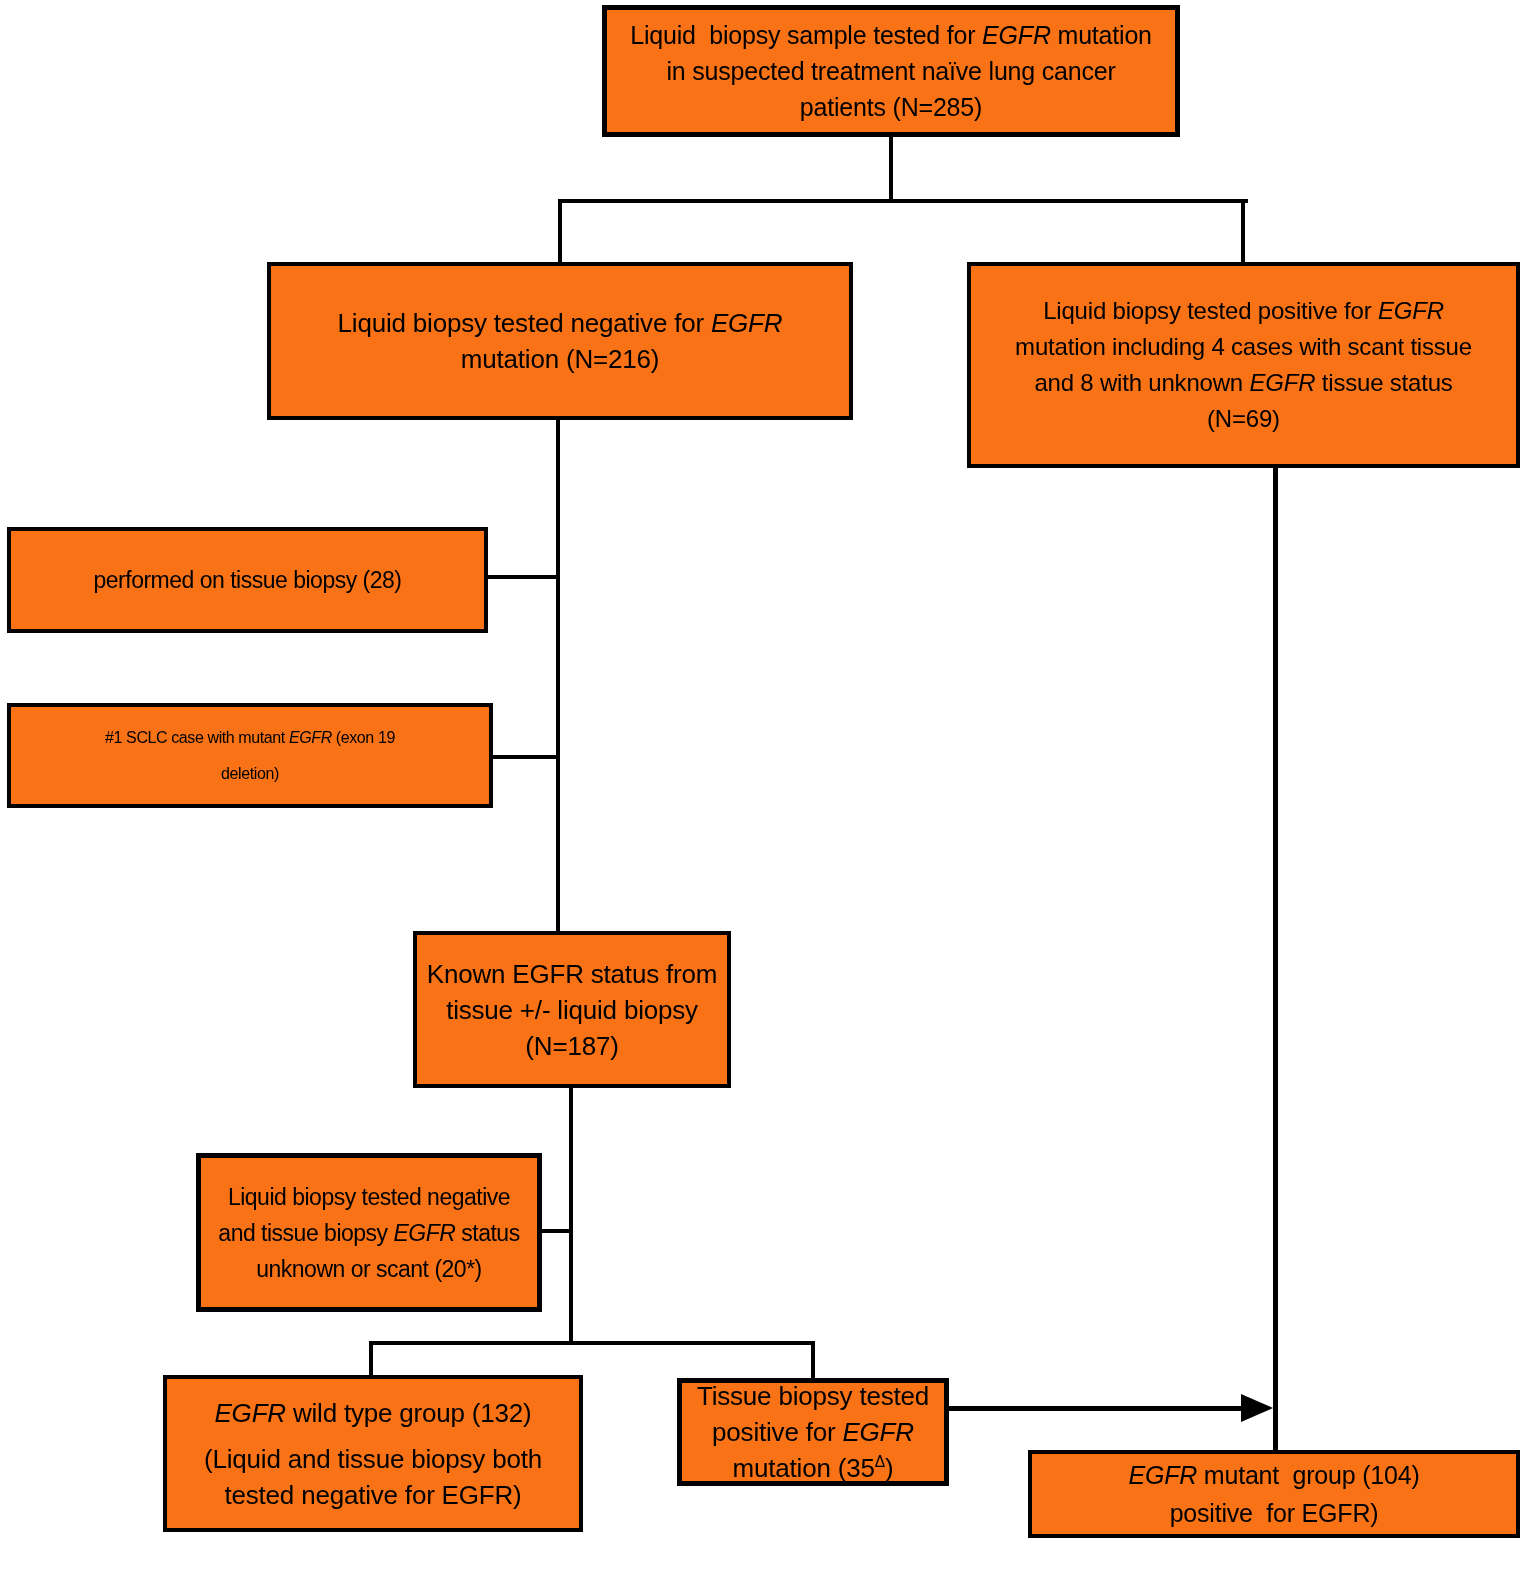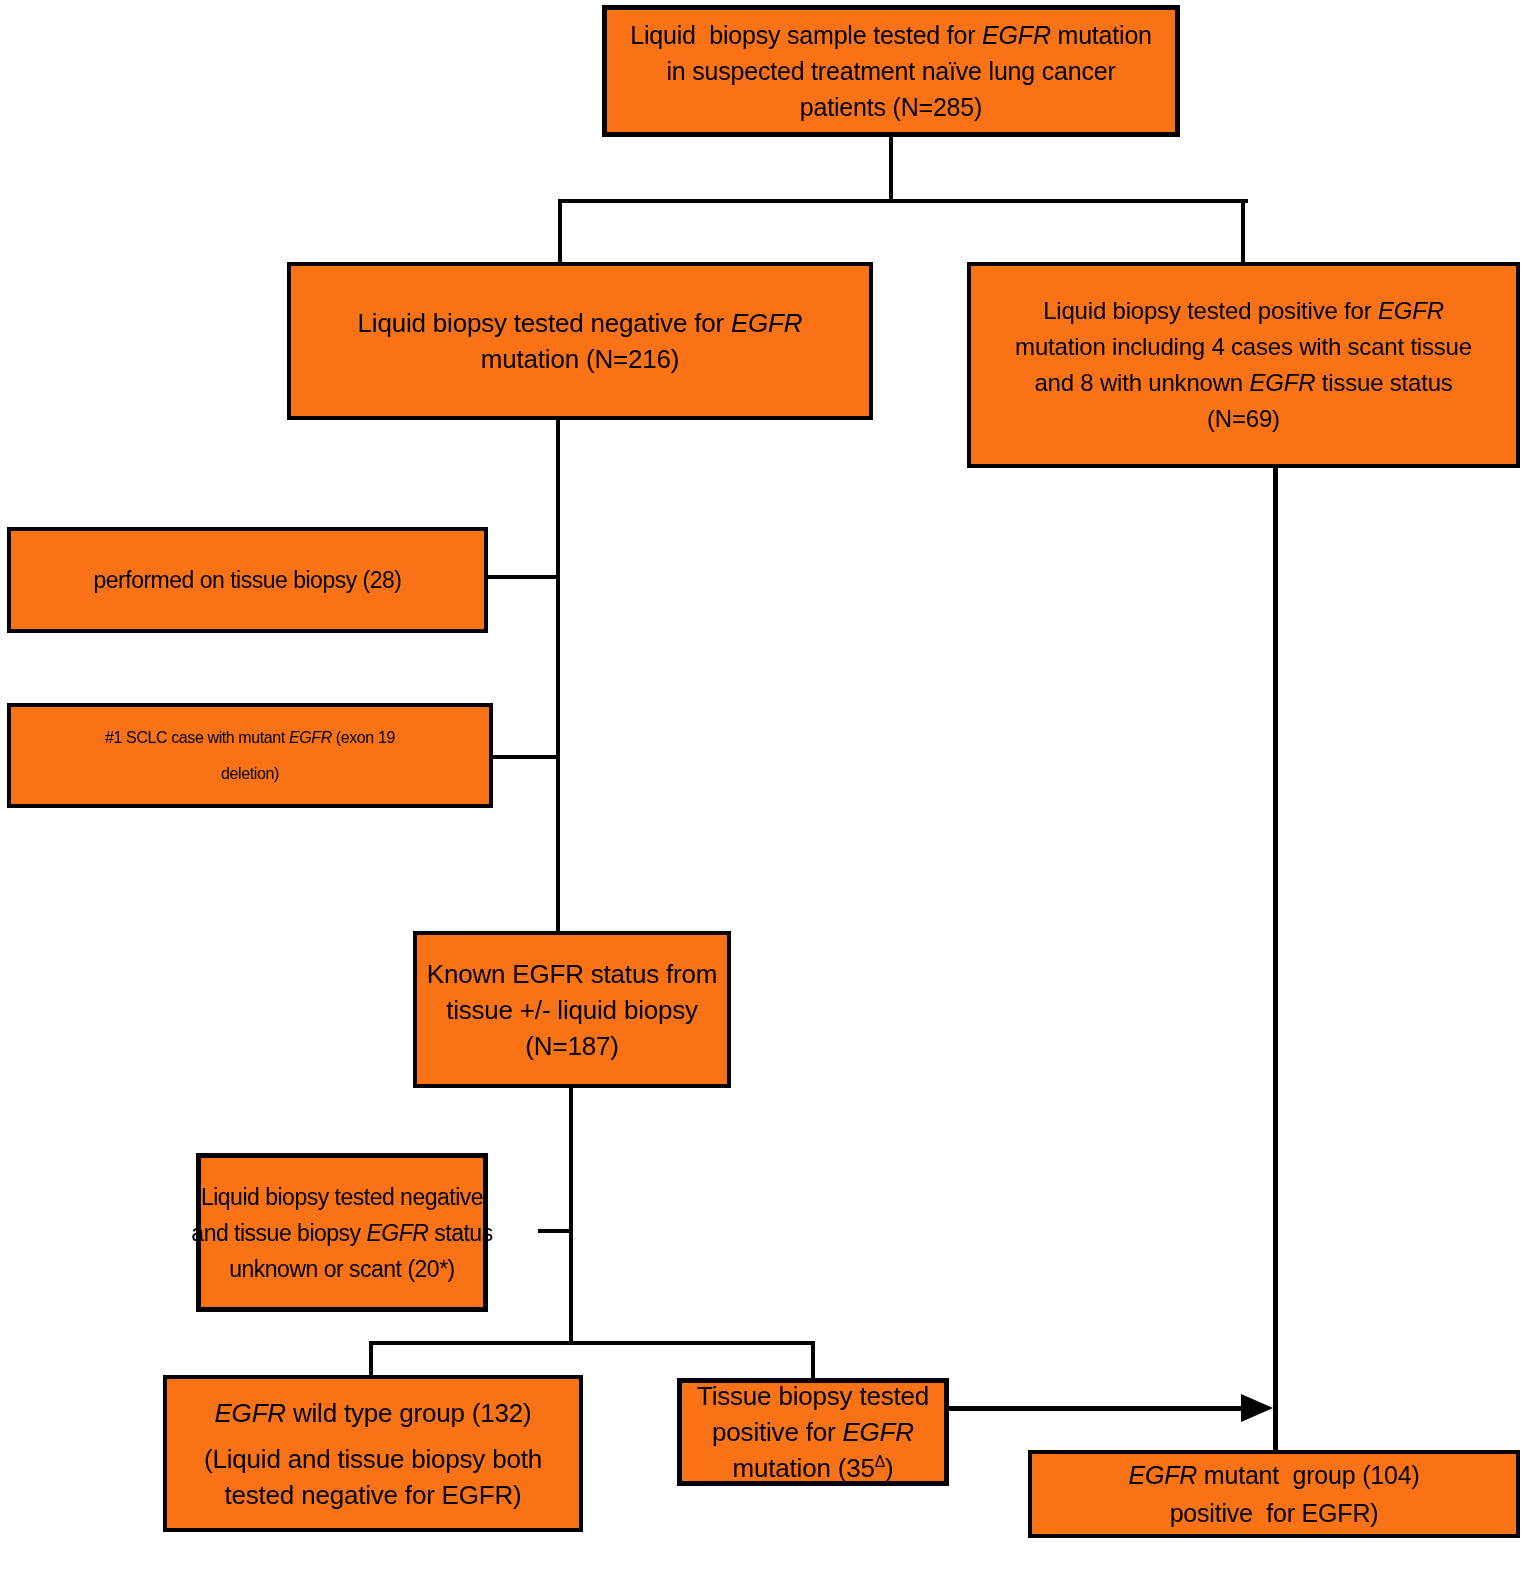--- a/index.html
+++ b/index.html
@@ -45,26 +45,26 @@
     position: absolute;
     width: 0;
     height: 0;
     border-top: 14px solid transparent;
     border-bottom: 14px solid transparent;
     border-left: 32px solid #000000;
     z-index: 1;
   }
   
   .n-total            { left: 602px; top: 5px;    width: 578px; height: 132px; border-width: 5px; }
-  .n-liquid-negative  { left: 267px; top: 262px;  width: 586px; height: 158px; font-size: 26px; margin-left: 20px; }
+  .n-liquid-negative  { left: 267px; top: 262px;  width: 586px; height: 158px; font-size: 26px; }
   .n-liquid-positive  { left: 967px; top: 262px;  width: 553px; height: 206px; font-size: 24px; }
   .n-tissue-unknown   { left: 7px;   top: 527px;  width: 481px; height: 106px; font-size: 23px; letter-spacing: -0.5px; }
   .n-sclc             { left: 7px;   top: 703px;  width: 486px; height: 105px; font-size: 16px; letter-spacing: -0.4px; }
   .n-known            { left: 413px; top: 931px;  width: 318px; height: 157px; font-size: 26px; }
-  .n-ln-tu            { left: 196px; top: 1153px; width: 292px; height: 159px; font-size: 23px; letter-spacing: -0.5px; border-width: 5px; }
+  .n-ln-tu            { left: 196px; top: 1153px; width: 346px; height: 159px; font-size: 23px; letter-spacing: -0.5px; border-width: 5px; }
   .n-wild-type        { left: 163px; top: 1375px; width: 420px; height: 157px; font-size: 26px; }
   .n-tissue-positive  { left: 677px; top: 1378px; width: 272px; height: 108px; font-size: 26px; border-width: 5px; }
   .n-mutant           { left: 1028px; top: 1450px; width: 492px; height: 88px; font-size: 25px; line-height: 38px; border-width: 4px; }
 </style>
 </head>
 <body>
 
 <div class="canvas">
 
   <div class="edge" style="left:889px; top:135px; width:4px;  height:66px;"></div>

